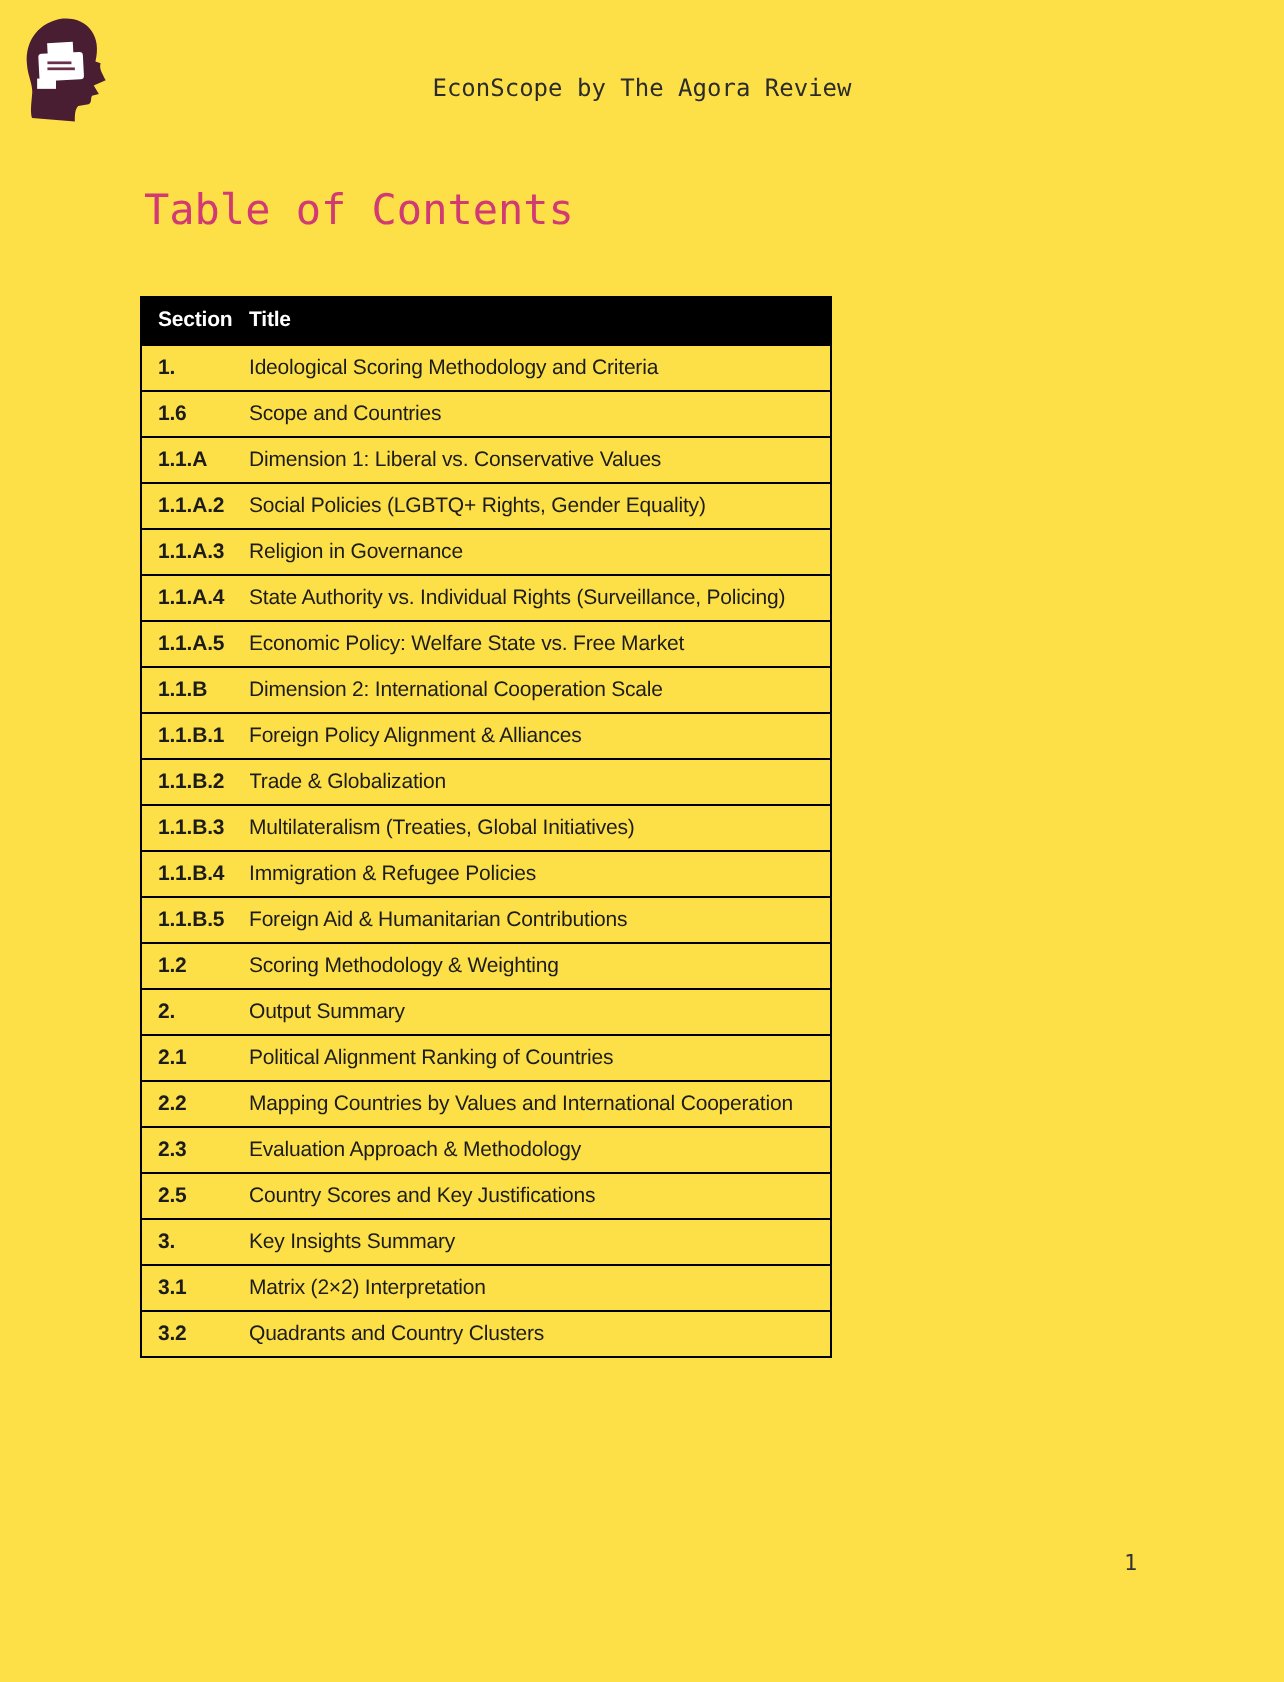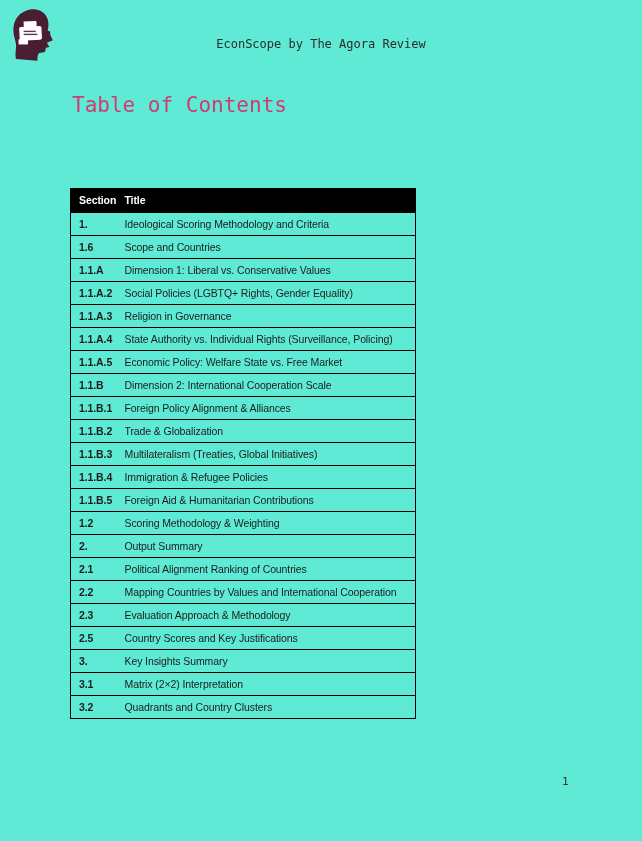--- a/index.html
+++ b/index.html
@@ -1,21 +1,21 @@
 <!DOCTYPE html>
 <html style="--accent: #d13a72;"><head>
 <meta charset="utf-8">
 <style>
   * { margin: 0; padding: 0; box-sizing: border-box; }
   html, body { background: #e8e8e8; }
   .page {
     position: relative;
     width: 642px;
     height: 841px;
-    background: #5eead4;
+    background: #fde047;
     font-family: "Liberation Sans", sans-serif;
     overflow: hidden;
     margin: 0 auto;
   }
   .logo {
     position: absolute;
     left: 10px;
     top: 6px;
     width: 48px;
     height: 58px;
@@ -42,21 +42,20 @@
     color: var(--accent, #d13a72);
     letter-spacing: 0px;
   }
   table.toc {
     position: absolute;
     left: 70px;
     top: 148px;
     width: 346px;
     border-collapse: collapse;
     table-layout: fixed;
-    margin-top: 40px;
   }
   table.toc col.c-section { width: 54px; }
   table.toc thead th {
     background: #000000;
     color: #ffffff;
     font-size: 10.5px;
     font-weight: bold;
     text-align: left;
     height: 23.5px;
     vertical-align: middle;

